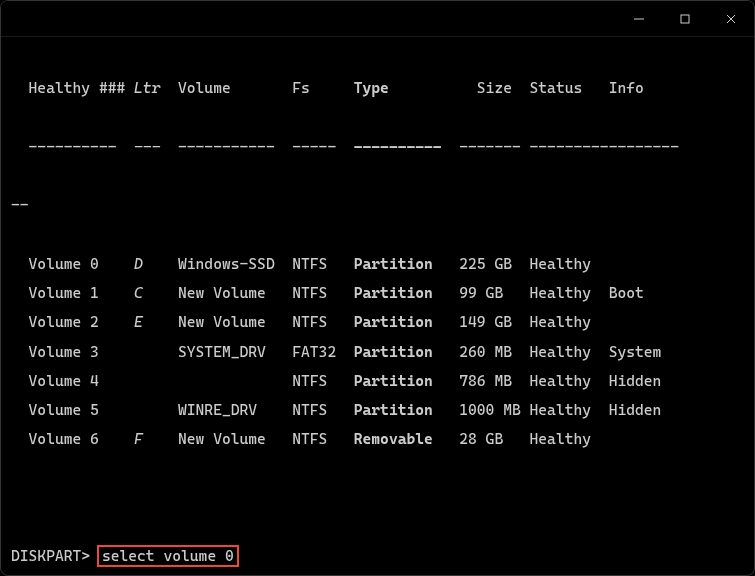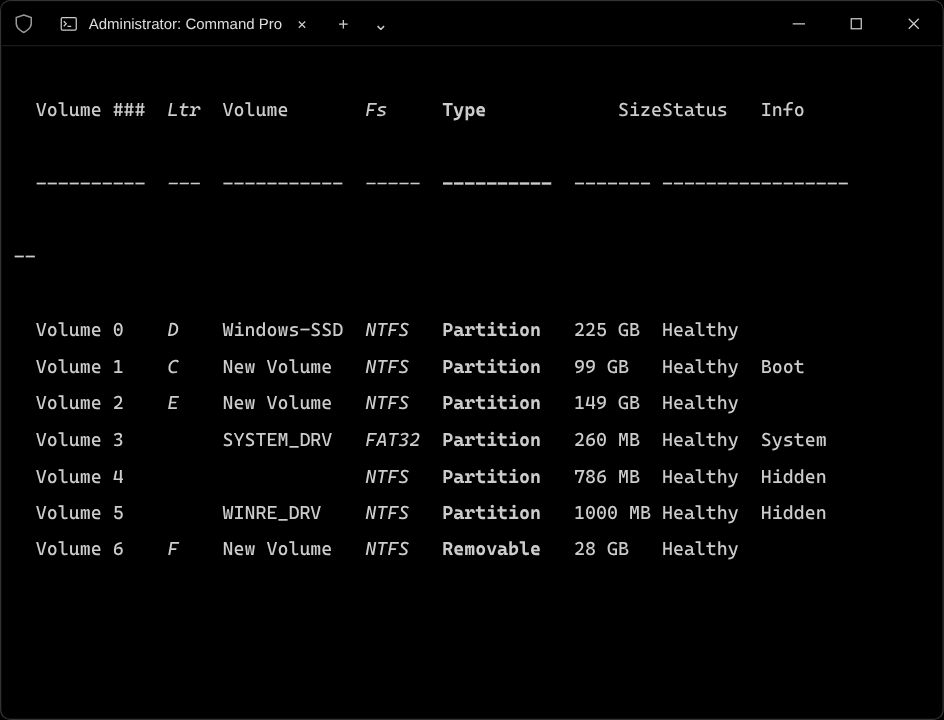--- a/index.html
+++ b/index.html
@@ -104,52 +104,32 @@
     }
     .hl {
       outline: 2px solid #e84a3a;
       padding: 0 3px;
     }
     .row { display: block; }
     
     .c-vol  { display:inline-block; width: 12ch; }
     .c-ltr  { display:inline-block; width: 5ch; font-style: italic; }
     .c-lbl  { display:inline-block; width: 13ch; }
-    .c-fs   { display:inline-block; width: 7ch; font-style: italic; }
+    .c-fs   { display:inline-block; width: 7ch; }
     .c-type { display:inline-block; width: 12ch; font-weight: bold; }
     .c-size { display:inline-block; width: 8ch; text-align: left; padding-right: 2ch;}
     .c-stat { display:inline-block; width: 9ch; }
     .c-info { display:inline-block;text-align:right; }
     .prompt { display:inline; }
     .dashes { color:#cccccc; }
   </style>
 </head>
 <body>
 
 <div class="titlebar">
-  <div class="tab-region">
-    <div class="shield-slot">
-      <svg width="16" height="16" viewBox="0 0 16 16">
-          <path d="M8 1 L14 3 V8 C14 12 8 15 8 15 C8 15 2 12 2 8 V3 Z" fill="none" stroke="#999" stroke-width="1.2"></path>
-        </svg>
-    </div>
-    <div class="tab">
-      <span class="tab-icon">
-        <svg width="14" height="14" viewBox="0 0 14 14">
-            <rect x="1" y="2" width="12" height="10" rx="1" fill="none" stroke="#ccc" stroke-width="1"></rect>
-            <path d="M3 5 L5 7 L3 9" stroke="#ccc" stroke-width="1" fill="none"></path>
-            <line x1="6" y1="9" x2="9" y2="9" stroke="#ccc" stroke-width="1"></line>
-          </svg>
-      </span>
-      <span class="tab-title">Administrator: Command Pro</span>
-      <span class="tab-close">✕</span>
-    </div>
-    <div class="new-tab">+</div>
-    <div class="tab-dropdown">⌄</div>
-  </div>
   <div class="window-controls">
     <div class="win-btn">
       <svg width="10" height="10" viewBox="0 0 10 10">
           <line x1="0" y1="5" x2="10" y2="5" stroke="#ccc" stroke-width="1"></line>
         </svg>
     </div>
     <div class="win-btn">
       <svg width="10" height="10" viewBox="0 0 10 10">
           <rect x="1" y="1" width="8" height="8" fill="none" stroke="#ccc" stroke-width="1"></rect>
         </svg>
@@ -157,25 +137,26 @@
     <div class="win-btn">
       <svg width="10" height="10" viewBox="0 0 10 10">
           <line x1="1" y1="1" x2="9" y2="9" stroke="#ccc" stroke-width="1"></line>
           <line x1="9" y1="1" x2="1" y2="9" stroke="#ccc" stroke-width="1"></line>
         </svg>
     </div>
   </div>
 </div>
 
 <div class="terminal">
-<div class="row">  <span class="c-vol">Volume ###</span><span class="c-ltr">Ltr</span><span class="c-lbl">Volume</span><span class="c-fs">Fs</span><span class="c-type">Type</span><span class="c-size" style="text-align:right;padding-right:0">Size</span><span class="c-stat">Status</span><span class="c-info">Info</span></div>
+<div class="row">  <span class="c-vol">Healthy ###</span><span class="c-ltr">Ltr</span><span class="c-lbl">Volume</span><span class="c-fs">Fs</span><span class="c-type">Type</span><span class="c-size" style="text-align:center;padding-right:0">Size</span><span class="c-stat">Status</span><span class="c-info">Info</span></div>
 <div class="row dashes">  <span class="c-vol">----------</span><span class="c-ltr">---</span><span class="c-lbl">-----------</span><span class="c-fs">-----</span><span class="c-type">----------</span><span class="c-size" style="text-align:left;padding-right:0">-------</span><span class="c-stat">---------</span><span class="c-info">--------</span></div>
 <div class="row dashes">--</div>
 <div id="rows-slot"><div class="row">  <span class="c-vol">Volume 0</span><span class="c-ltr">D</span><span class="c-lbl">Windows-SSD</span><span class="c-fs">NTFS</span><span class="c-type">Partition</span><span class="c-size">225 GB</span><span class="c-stat">Healthy</span><span class="c-info"></span></div><div class="row">  <span class="c-vol">Volume 1</span><span class="c-ltr">C</span><span class="c-lbl">New Volume</span><span class="c-fs">NTFS</span><span class="c-type">Partition</span><span class="c-size">99 GB</span><span class="c-stat">Healthy</span><span class="c-info">Boot</span></div><div class="row">  <span class="c-vol">Volume 2</span><span class="c-ltr">E</span><span class="c-lbl">New Volume</span><span class="c-fs">NTFS</span><span class="c-type">Partition</span><span class="c-size">149 GB</span><span class="c-stat">Healthy</span><span class="c-info"></span></div><div class="row">  <span class="c-vol">Volume 3</span><span class="c-ltr"></span><span class="c-lbl">SYSTEM_DRV</span><span class="c-fs">FAT32</span><span class="c-type">Partition</span><span class="c-size">260 MB</span><span class="c-stat">Healthy</span><span class="c-info">System</span></div><div class="row">  <span class="c-vol">Volume 4</span><span class="c-ltr"></span><span class="c-lbl"></span><span class="c-fs">NTFS</span><span class="c-type">Partition</span><span class="c-size">786 MB</span><span class="c-stat">Healthy</span><span class="c-info">Hidden</span></div><div class="row">  <span class="c-vol">Volume 5</span><span class="c-ltr"></span><span class="c-lbl">WINRE_DRV</span><span class="c-fs">NTFS</span><span class="c-type">Partition</span><span class="c-size">1000 MB</span><span class="c-stat">Healthy</span><span class="c-info">Hidden</span></div><div class="row">  <span class="c-vol">Volume 6</span><span class="c-ltr">F</span><span class="c-lbl">New Volume</span><span class="c-fs">NTFS</span><span class="c-type">Removable</span><span class="c-size">28 GB</span><span class="c-stat">Healthy</span><span class="c-info"></span></div></div>
 <div class="row"> </div>
+<div class="row"><span class="prompt">DISKPART&gt;</span> <span class="hl">select volume 0</span></div>
 
 
 
 
 
 
 
 
 </div>
 

